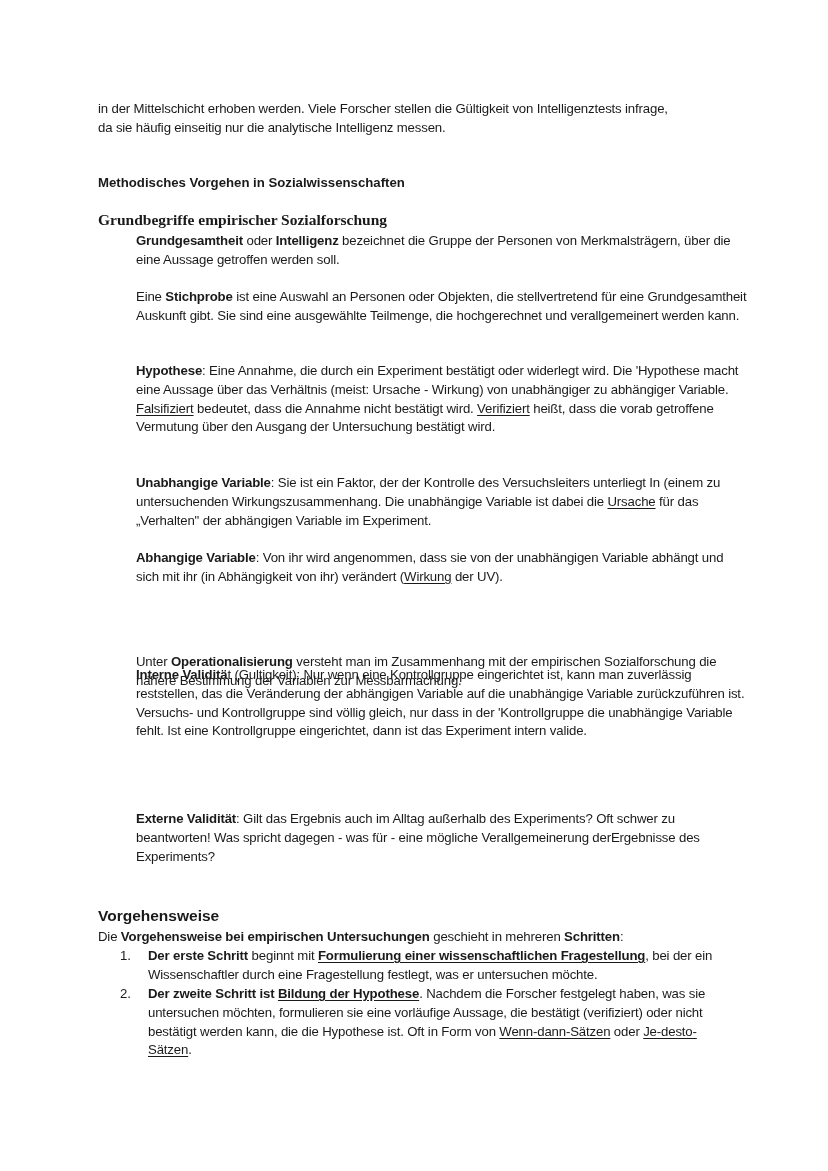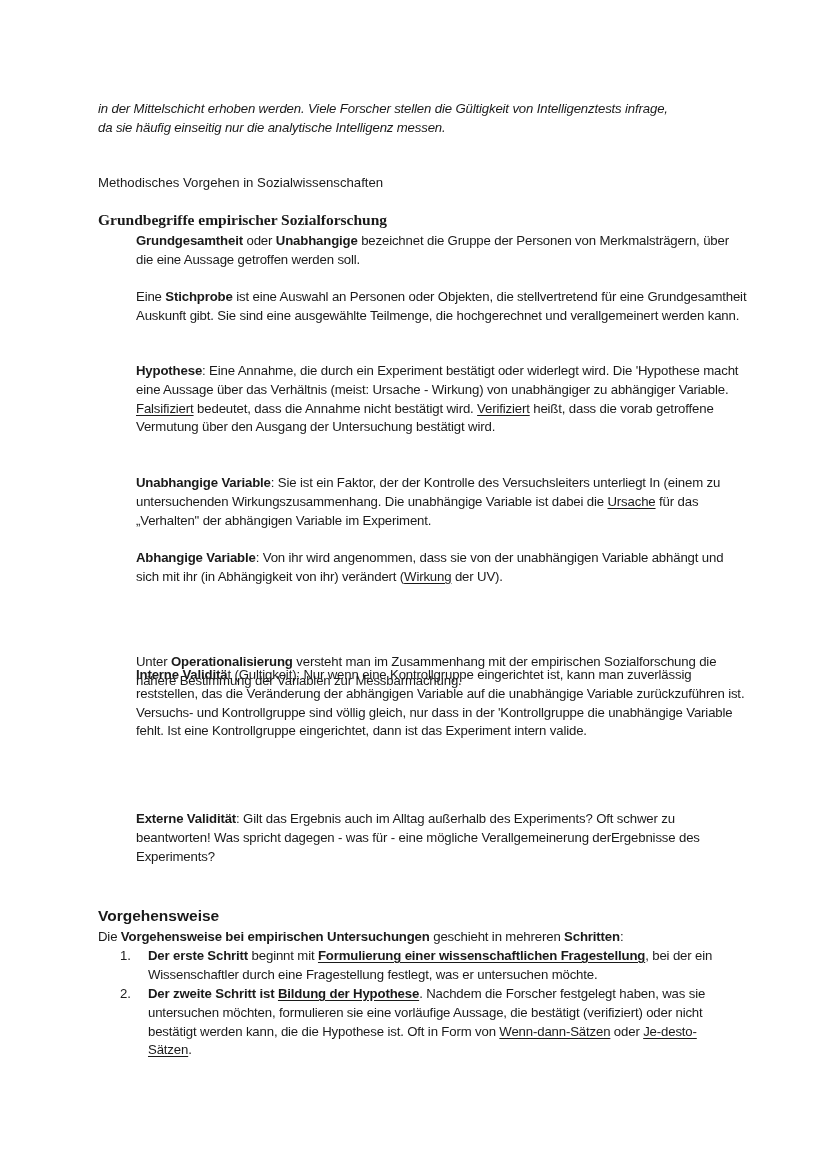--- a/index.html
+++ b/index.html
@@ -4,43 +4,43 @@
   <style>
     html, body { margin: 0; padding: 0; background: #ffffff; }
     body { width: 828px; height: 1171px; position: relative; overflow: hidden;
       font-family: "Liberation Sans", sans-serif; color: #1a1a1a; }
     .page { position: absolute; left: 0; top: 0; width: 828px; height: 1171px; }
     .p { position: absolute; font-size: 13.2px; line-height: 18.8px; letter-spacing: -0.15px; }
     .w1 { left: 98px; width: 650px; }
     .w2 { left: 136px; width: 612px; }
     b { font-weight: bold; }
     u { text-decoration: underline; text-underline-offset: 2px; }
-    .h-small { position: absolute; left: 98px; font-size: 13.2px; font-weight: normal; }
+    .h-small { position: absolute; left: 98px; font-size: 13.2px; font-weight: bold; }
     .h-big { position: absolute; left: 98px; font-size: 15.5px; font-weight: bold; }
     ol { margin: 0; padding: 0; list-style: none; }
     .li { position: absolute; left: 120px; width: 620px; font-size: 13.2px; line-height: 18.8px; letter-spacing: -0.15px; }
     .num { position: absolute; left: 0; top: 0; width: 18px; }
     .li-body { margin-left: 28px; }
   </style>
 </head>
 <body>
 
 <div class="page">
 
-  <div class="p w1" style="top:100px;font-style:italic;">
+  <div class="p w1" style="top:100px;">
     <span>in der Mittelschicht erhoben werden. Viele Forscher stellen die Gültigkeit von Intelligenztests infrage,</span><br>
     <span>da sie häufig einseitig nur die analytische Intelligenz messen.</span>
   </div>
 
   <div class="h-small" style="top:175px;">Methodisches Vorgehen in Sozialwissenschaften</div>
 
   <div class="h-big" style="top:211px;font-family:Liberation Serif, serif;">Grundbegriffe empirischer Sozialforschung</div>
 
   <div class="p w2" style="top:232px;">
-    <b>Grundgesamtheit</b><span> oder </span><b>Unabhangige</b><span> bezeichnet die Gruppe der Personen von Merkmalsträgern, über die eine Aussage getroffen werden soll.</span>
+    <b>Grundgesamtheit</b><span> oder </span><b>Intelligenz</b><span> bezeichnet die Gruppe der Personen von Merkmalsträgern, über die eine Aussage getroffen werden soll.</span>
   </div>
 
   <div class="p w2" style="top:288px;">
     <span>Eine </span><b>Stichprobe</b><span> ist eine Auswahl an Personen oder Objekten, die stellvertretend für eine Grundgesamtheit Auskunft gibt. Sie sind eine ausgewählte Teilmenge, die hochgerechnet und verallgemeinert werden kann.</span>
   </div>
 
   <div class="p w2" style="top:362px;">
     <b>Hypothese</b><span>: Eine Annahme, die durch ein Experiment bestätigt oder widerlegt wird. Die 'Hypothese macht eine Aussage über das Verhältnis (meist: Ursache - Wirkung) von unabhängiger zu abhängiger Variable. </span><u>Falsifiziert</u><span> bedeutet, dass die Annahme nicht bestätigt wird. </span><u>Verifiziert</u><span> heißt, dass die vorab getroffene Vermutung über den Ausgang der Untersuchung bestätigt wird.</span>
   </div>
 

